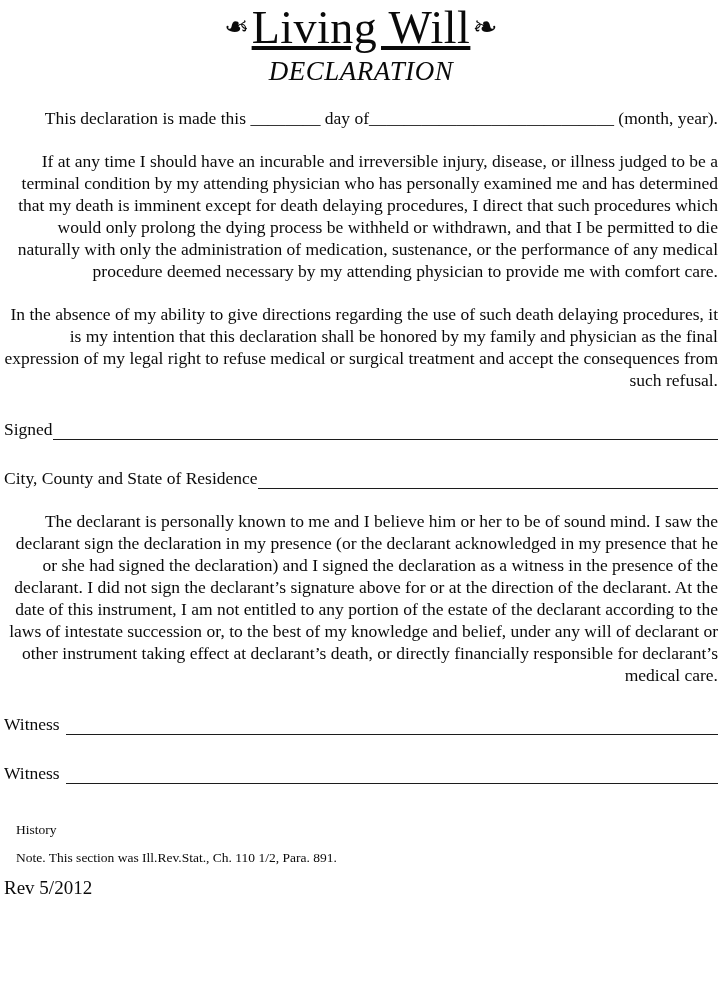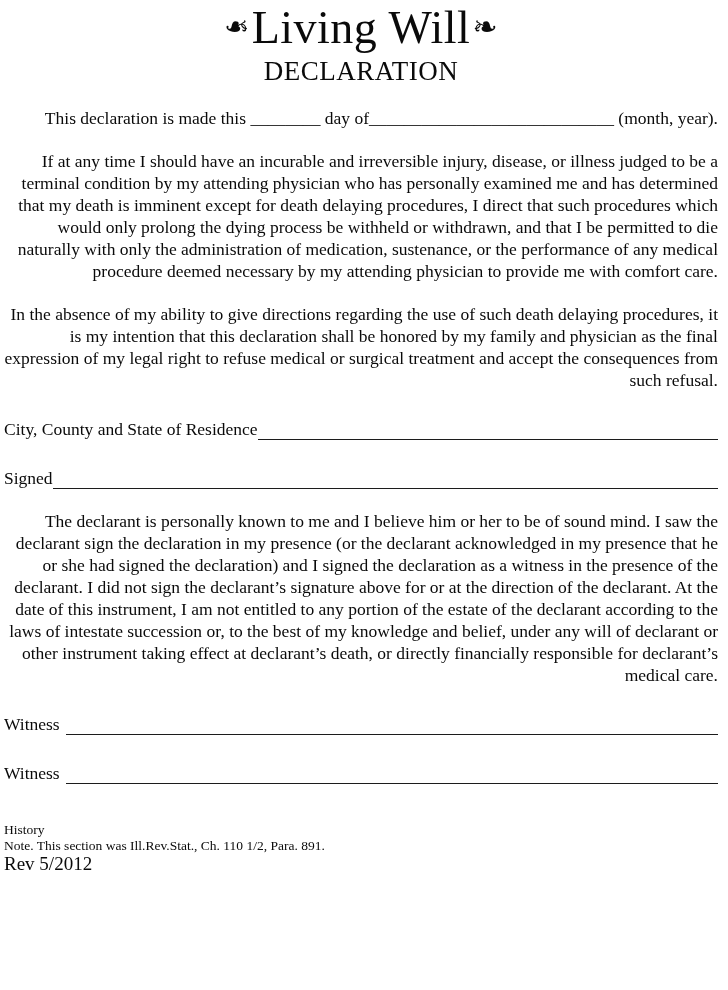--- a/index.html
+++ b/index.html
@@ -22,36 +22,38 @@
     background: #ffffff;
   }
   .title-row {
     text-align: center;
     font-size: 46px;
     line-height: 52px;
     white-space: nowrap;
   }
   .title-text {
     letter-spacing: 0.5px;
+    text-decoration: underline;
   }
   .fleuron {
     font-family: "DejaVu Sans", sans-serif;
     font-size: 30px;
     vertical-align: 6px;
     display: inline-block;
     line-height: 1;
   }
   .fleuron.left  { transform: scaleX(-1); margin-right: 2px; }
   .fleuron.right { margin-left: 2px; }
   .subtitle {
     text-align: center;
     font-size: 27px;
     line-height: 30px;
     letter-spacing: 0.5px;
     margin-top: 2px;
+    font-style: italic;
   }
   p.body-text {
     font-size: 17.5px;
     line-height: 22px;
     margin: 21px 0 0 0;
     text-align: right;
   }
   .sig-row {
     display: flex;
     align-items: flex-end;
@@ -64,21 +66,21 @@
     flex: 1 1 auto;
     border-bottom: 1.5px solid #1c1c1c;
     height: 19px;
   }
   .sig-line.gap { margin-left: 6px; }
   .footer-notes {
     margin-top: 38px;
     font-size: 13.5px;
     line-height: 15.5px;
   }
-  .footer-notes div { margin: 0; }
+  .footer-notes div { margin: 12px; }
   .revision {
     margin-top: 0;
     font-size: 19px;
     line-height: 22px;
   }
 </style>
 </head>
 <body>
 
 <div class="page">
@@ -90,26 +92,26 @@
   <div class="subtitle">DECLARATION</div>
 
   <p class="body-text">This declaration is made this ________ day of____________________________ (month, year).</p>
 
 
   <p class="body-text">If at any time I should have an incurable and irreversible injury, disease, or illness judged to be a terminal condition by my attending physician who has personally examined me and has determined that my death is imminent except for death delaying procedures, I direct that such procedures which would only prolong the dying process be withheld or withdrawn, and that I be permitted to die naturally with only the administration of medication, sustenance, or the performance of any medical procedure deemed necessary by my attending physician to provide me with comfort care.</p>
 
   <p class="body-text">In the absence of my ability to give directions regarding the use of such death delaying procedures, it is my intention that this declaration shall be honored by my family and physician as the final expression of my legal right to refuse medical or surgical treatment and accept the consequences from such refusal.</p>
 
   <div class="sig-row">
-    <span class="sig-label">City, County and State of Residence</span>
+    <span class="sig-label">Signed</span>
     <span class="sig-line"></span>
   </div>
 
   <div class="sig-row">
-    <span class="sig-label">Signed</span>
+    <span class="sig-label">City, County and State of Residence</span>
     <span class="sig-line"></span>
   </div>
 
   <p class="body-text">The declarant is personally known to me and I believe him or her to be of sound mind. I saw the declarant sign the declaration in my presence (or the declarant acknowledged in my presence that he or she had signed the declaration) and I signed the declaration as a witness in the presence of the declarant. I did not sign the declarant’s signature above for or at the direction of the declarant. At the date of this instrument, I am not entitled to any portion of the estate of the declarant according to the laws of intestate succession or, to the best of my knowledge and belief, under any will of declarant or other instrument taking effect at declarant’s death, or directly financially responsible for declarant’s medical care.</p>
 
   <div class="sig-row">
     <span class="sig-label">Witness</span>
     <span class="sig-line gap"></span>
   </div>
 

